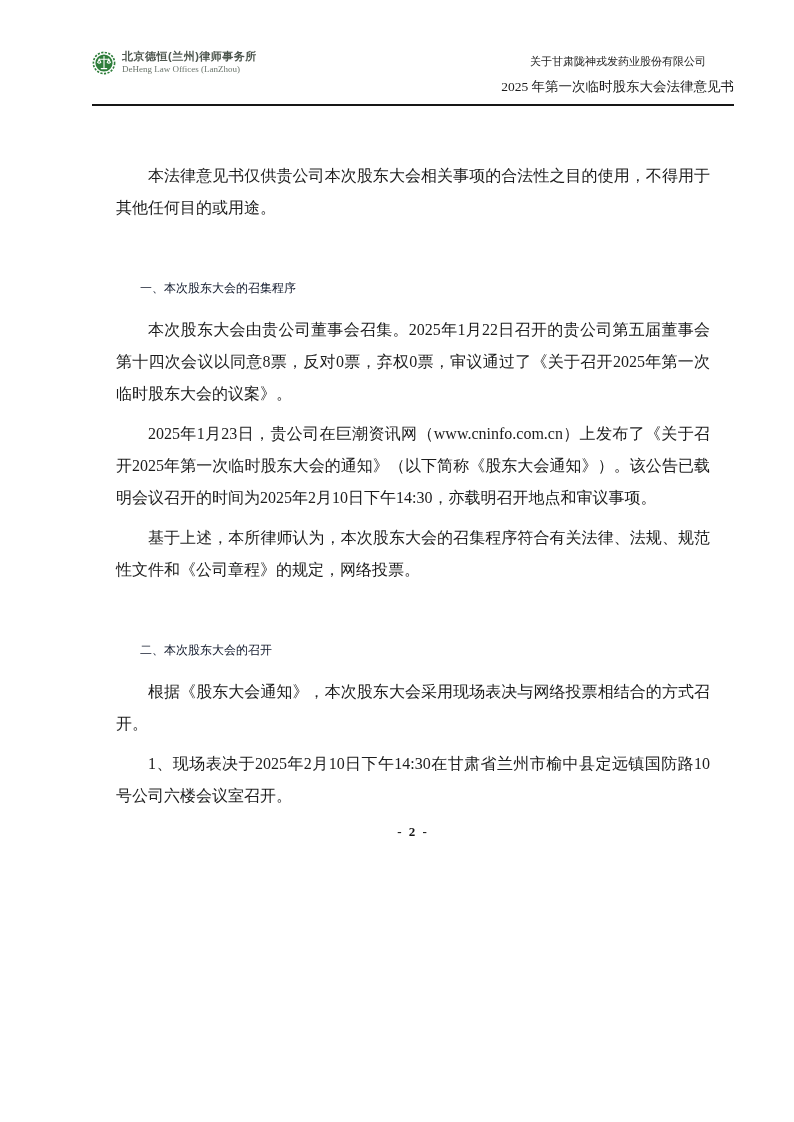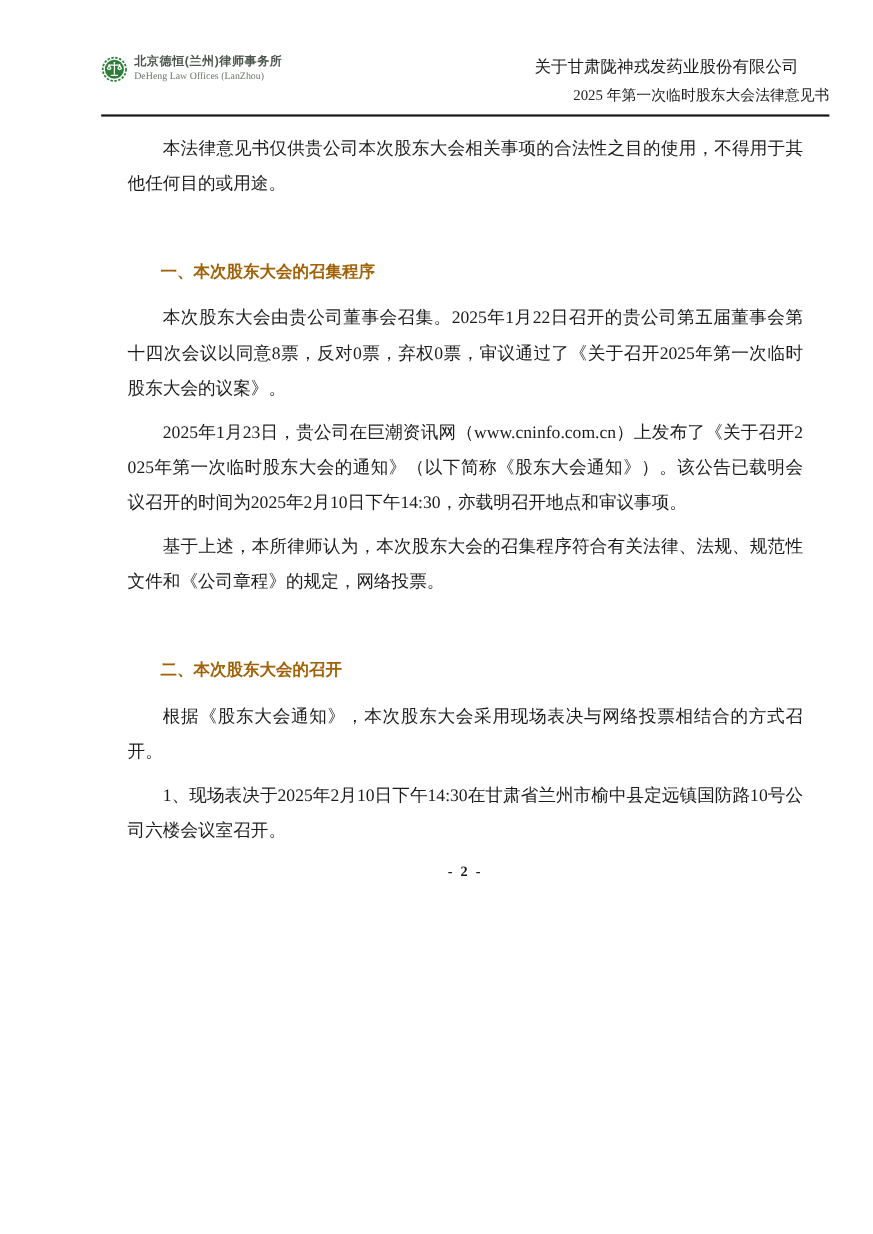--- a/index.html
+++ b/index.html
@@ -6,21 +6,21 @@
   html, body { margin: 0; padding: 0; background: #ffffff; }
   .page {
     position: relative;
     width: 794px;
     height: 1122px;
     margin: 0 auto;
     background: #ffffff;
     color: #1c1c1c;
     font-family: "Liberation Serif", serif;
     overflow: hidden;
-    padding: 48px 40px 0 92px;
+    padding: 48px 60px 0 92px;
   }
   
   .hdr {
     display: flex;
     justify-content: space-between;
     align-items: flex-end;
     border-bottom: 2px solid #161616;
     padding-bottom: 4px;
     min-height: 56px;
   }
@@ -41,40 +41,40 @@
     letter-spacing: 0.5px;
     white-space: nowrap;
   }
   .firm-en {
     font-family: Liberation Serif, serif;
     font-size: 9px;
     color: #6b756c;
     white-space: nowrap;
   }
   .doc-titles { text-align: right; line-height: 26px; }
-  .doc-title-1 { font-size: 15px; padding-right: 28px; white-space: nowrap; }
+  .doc-title-1 { font-size: 11px; padding-right: 28px; white-space: nowrap; }
   .doc-title-2 { font-size: 13.5px; white-space: nowrap; }
   
-  .doc-body { padding: 14px 24px 0 24px; }
+  .doc-body { padding: 14px 24px 0 24px; margin-top: 40px; }
   .doc-body p {
     margin: 0 0 8px 0;
     font-size: 16px;
     line-height: 32px;
     text-align: justify;
     text-indent: 2em;
     word-break: break-all;
   }
   .doc-body h2 {
     margin: 48px 0 10px 0;
-    font-size: 15px;
+    font-size: 12px;
     line-height: 32px;
     text-indent: 2em;
-    font-weight: 700;
+    font-weight: 400;
     font-family: "Liberation Sans", sans-serif;
-    color: #a16207;
+    color: #0f172a;
   }
   
   .ftr {
     margin-top: 12px;
     text-align: center;
     font-size: 13px;
     font-weight: 700;
     letter-spacing: 2px;
     color: #161616;
   }

